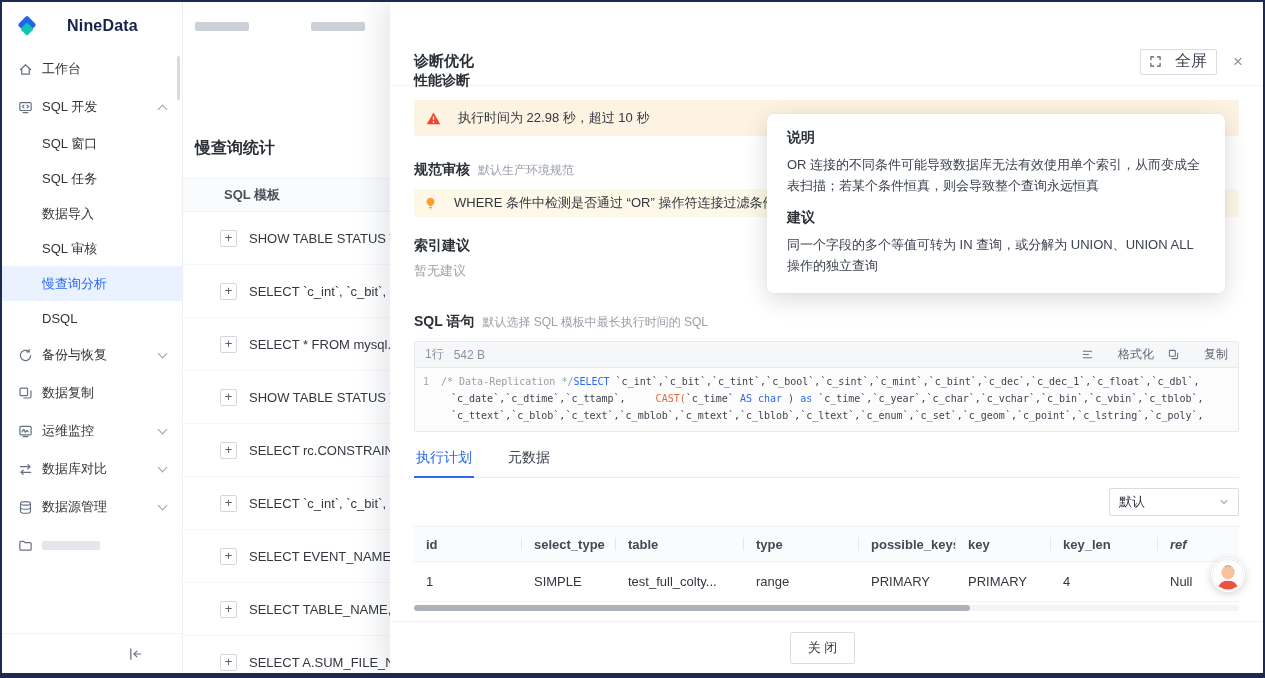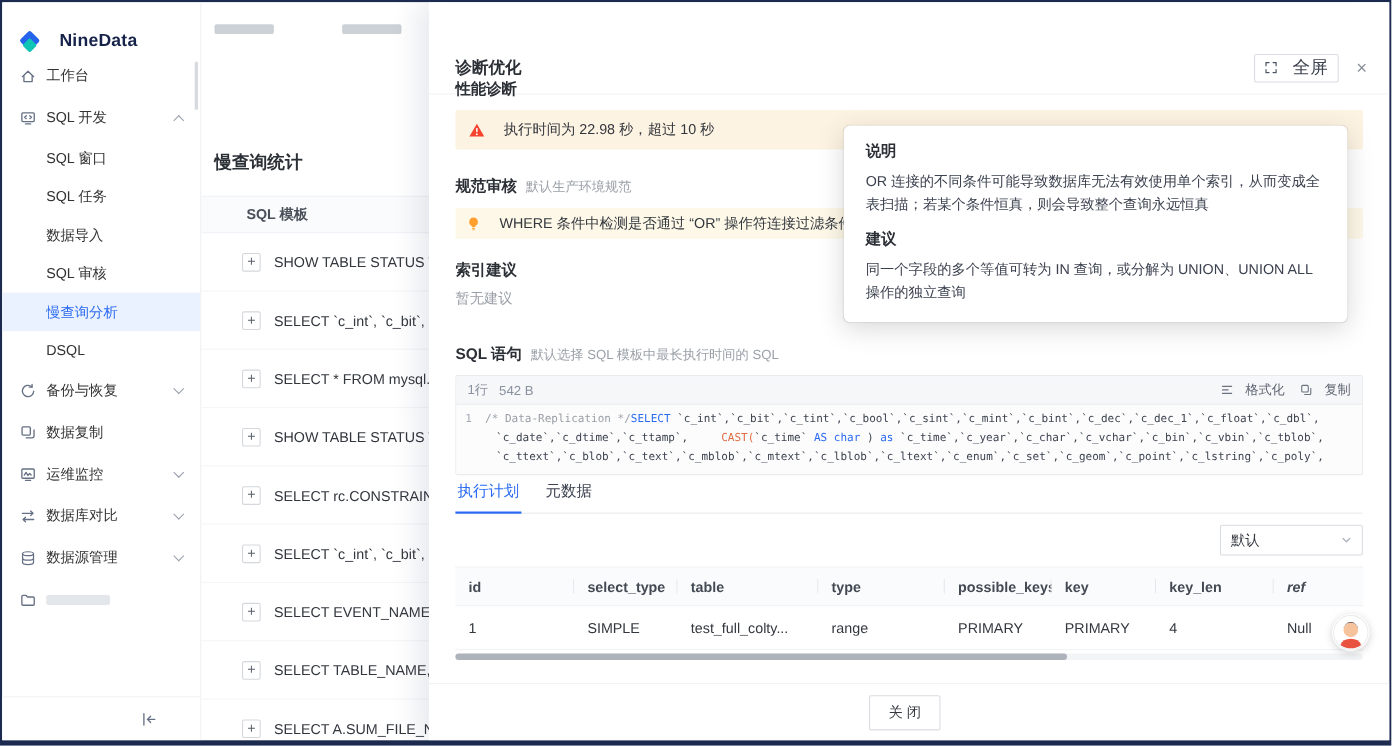--- a/index.html
+++ b/index.html
@@ -10,21 +10,21 @@
     position: relative; width: 1265px; height: 678px;
     background: #fff; overflow: hidden;
     border: 2px solid #1c2a50; border-bottom-width: 5px;
   }
 
   
   .sidebar {
     position: absolute; left:0; top:0; bottom:0; width:181px;
     background:#fff; border-right:1px solid #eef0f3; z-index:2;
   }
-  .logo { height:48px; display:flex; align-items:center; padding-left:13px; gap:6px;margin-top:12px; }
+  .logo { height:48px; display:flex; align-items:center; padding-left:13px; gap:19px; }
   .logo-text { font-size:16px; font-weight:bold; color:#15224a; letter-spacing:.2px; }
   .side-nav { position:absolute; top:48px; left:0; right:0; bottom:40px; overflow:hidden; }
   .side-item { display:flex; align-items:center; height:38px; padding-left:16px; font-size:13px; color:#333; cursor:pointer; }
   .side-item.sub { height:35px; padding-left:40px; }
   .side-item.active { background:#eaf1ff; color:#2a6af2; }
   .s-icon { width:15px; height:15px; display:inline-flex; margin-right:9px; flex:none; }
   .s-label { white-space:nowrap; overflow:hidden; }
   .chev { width:7px; height:7px; border-right:1.4px solid #9aa1ad; border-bottom:1.4px solid #9aa1ad; display:inline-block; margin-left:auto; margin-right:16px; flex:none; }
   .chev.down { transform:rotate(45deg); margin-top:-3px; }
   .chev.up { transform:rotate(-135deg); margin-top:4px; }
@@ -60,29 +60,29 @@
   .sec-hint { font-size:12px; color:#9aa0a8; }
   .audit-strip { margin-top:10px; height:28px; background:#fdf8e7; border-radius:2px; display:flex; align-items:center; gap:8px; padding:0 10px; font-size:13px; color:#33373e; }
   .info-i { width:14px; height:14px; border:1px solid #9aa0a8; border-radius:50%; color:#9aa0a8; font-size:9px; font-style:italic; font-family:"Liberation Serif", serif; display:inline-flex; align-items:center; justify-content:center; cursor:pointer; margin-left:2px; }
   .h-idx { margin-top:20px; }
   .idx-empty { margin-top:7px; font-size:13px; color:#9aa0a8; }
   .sql-head { margin-top:33px; display:flex; align-items:baseline; gap:8px; }
 
   .code-block { margin-top:10px; border:1px solid #e8eaed; border-radius:2px; }
   .code-head { height:26px; background:#f6f7f9; border-bottom:1px solid #e8eaed; display:flex; align-items:center; padding:0 10px; font-size:12px; color:#8a919f; gap:10px; }
   .code-actions { margin-left:auto; display:flex; align-items:center; gap:14px; }
-  .code-action { display:inline-flex; align-items:center; gap:2px; color:#5f6672; cursor:pointer; }
+  .code-action { display:inline-flex; align-items:center; gap:16px; color:#5f6672; cursor:pointer; }
   .code-body { display:flex; padding:5px 10px 7px 8px; background:#fcfcfd; }
   .code-gutter { width:18px; flex:none; font-family:"DejaVu Sans Mono", monospace; font-size:10px; color:#a6adb8; line-height:17px; }
   .code-lines { flex:1; overflow:hidden; }
   .code-line { font-family:"DejaVu Sans Mono", monospace; font-size:10px; line-height:17px; white-space:pre; }
   .code-line.wrap { padding-left:10px; }
   .tk-c { color:#9aa0a6; } .tk-k { color:#2a6af2; } .tk-f { color:#e06c43;margin-left:30px; } .tk-p { color:#3e4450; }
 
-  .tabs { display:flex; gap:20px; border-bottom:1px solid #e9ebee; }
+  .tabs { margin-top:11px; display:flex; gap:32px; border-bottom:1px solid #e9ebee; }
   .tab { font-size:14px; color:#3c4250; padding:6px 2px 9px; cursor:pointer; }
   .tab.active { color:#2a6af2; border-bottom:2px solid #2a6af2; margin-bottom:-1px; }
 
   .filter-row { margin-top:10px; display:flex; justify-content:flex-end; }
   .select { width:130px; height:28px; border:1px solid #d9dce1; border-radius:2px; display:flex; align-items:center; padding:0 9px; font-size:13px; color:#33373e; cursor:pointer; background:#fff; }
   .select .sel-chev { margin-left:auto; display:inline-flex; }
 
   .plan-head-row { margin-top:10px; height:36px; display:flex; align-items:center; background:#fafbfc; border-top:1px solid #f0f2f5; border-bottom:1px solid #f0f2f5; }
   .plan-th { position:relative; padding:0 12px; font-size:13px; font-weight:bold; color:#434a54; flex:none; white-space:nowrap; overflow:hidden; }
   .plan-th:not(:last-child)::after { content:''; position:absolute; right:0; top:50%; transform:translateY(-50%); width:1px; height:13px; background:#e5e7ea; }

